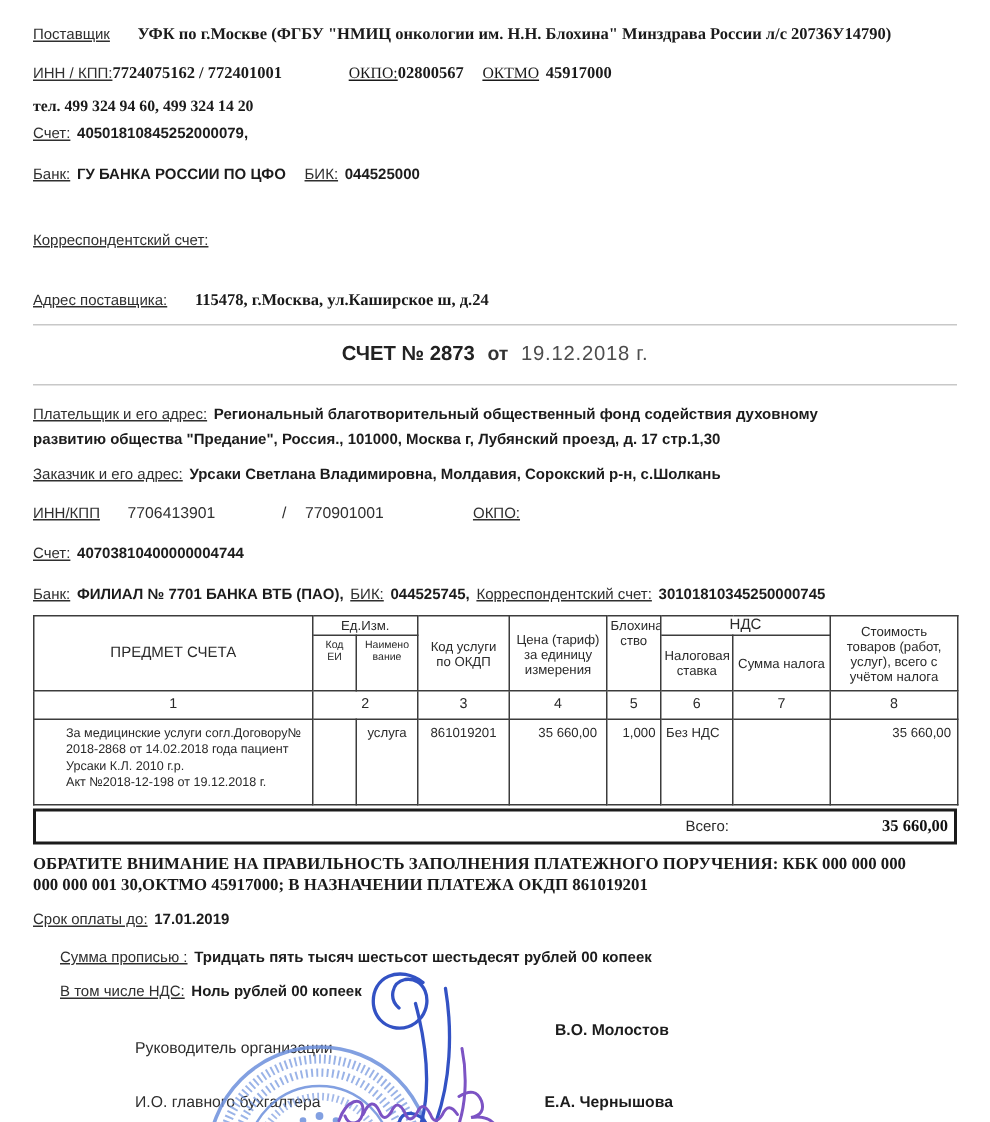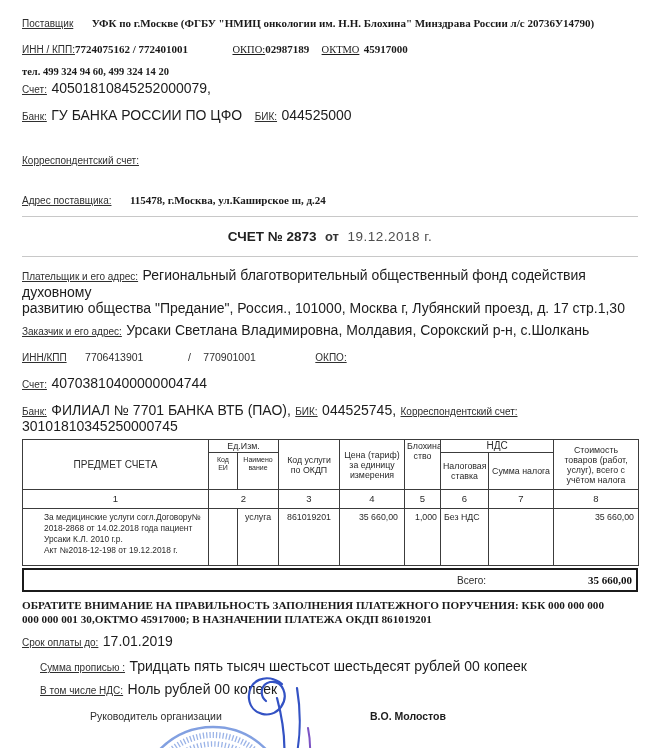--- a/index.html
+++ b/index.html
@@ -4,21 +4,21 @@
 <style>
   html,body { margin:0; padding:0; background:#888; }
   .page {
     position:relative; width:660px; height:748px; margin:0 auto;
     background:#fff; overflow:hidden; color:#2b2b2b;
     font-family:"Liberation Sans","DejaVu Sans",sans-serif;
   }
   .content { padding:15px 22px 0 22px; }
   .u { text-decoration:underline; }
   .lbl { font-size:10px; color:#2f2f2f; }
-  .sans-b { font-weight:normal; font-size:14px; color:#1c1c1c; }
+  .sans-b { font-weight:bold; font-size:10px; color:#1c1c1c; }
   .serif-b { font-family:"Liberation Serif","DejaVu Serif",serif; font-weight:bold; font-size:11px; color:#1a1a1a; }
   .line { margin:0; line-height:14px; }
   .prewrap { white-space:pre-line; }
   .rule { border:0; border-top:1.5px solid var(--rule-gray,#c8c8c8); margin:0; }
   .title-row { text-align:center; margin:10px 0 11px 0; }
   .title-main { font-weight:bold; font-size:13.5px; color:#222; }
   .title-of { font-weight:bold; font-size:13px; color:#333; margin:16px 4px; }
   .title-date { font-size:13.5px; color:#4d4d4d; letter-spacing:.5px; }
   
   table.inv { border-collapse:collapse; table-layout:fixed; width:616px; margin-top:6px; }
@@ -51,21 +51,21 @@
 
 <div class="page">
   <div class="content">
 
     <p class="line" style="margin-bottom:10px;">
       <span class="lbl u">Поставщик</span>
       <span class="serif-b gap14">УФК по г.Москве (ФГБУ "НМИЦ онкологии им. Н.Н. Блохина" Минздрава России л/с 20736У14790)</span>
     </p>
     <p class="line" style="margin-bottom:6px;">
       <span class="lbl u">ИНН / КПП:</span><span class="serif-b">7724075162 / 772401001</span>
-      <span class="serif-b u gap40" style="font-weight:normal;font-size:10.5px;">ОКПО:</span><span class="serif-b">02987189</span>
+      <span class="serif-b u gap40" style="font-weight:normal;font-size:10.5px;">ОКПО:</span><span class="serif-b">02800567</span>
       <span class="serif-b u gap8" style="font-weight:normal;font-size:10.5px;">ОКТМО</span>
       <span class="serif-b">45917000</span>
     </p>
     <p class="line" style="margin-bottom:2px;">
       <span class="serif-b" style="font-size:10.5px;margin-top:24px;">тел. 499 324 94 60, 499 324 14 20</span>
     </p>
     <p class="line" style="margin-bottom:11px;">
       <span class="lbl u">Счет:</span>
       <span class="sans-b">40501810845252000079,</span>
     </p>
@@ -200,21 +200,21 @@
     <p class="line terms-ind">
       <span class="lbl u">Сумма  прописью :</span>
       <span class="sans-b">Тридцать пять тысяч шестьсот шестьдесят рублей 00 копеек</span>
     </p>
     <p class="line terms-ind" style="margin-top:7px;">
       <span class="lbl u">В том числе НДС:</span>
       <span class="sans-b">Ноль рублей 00 копеек</span>
     </p>
 
     <div class="sig-section">
-      <span class="sig-label" style="left:68px; top:8px;">Руководитель организации</span>
+      <span class="sig-label" style="left:68px; top:20px;">Руководитель организации</span>
       <span class="sig-name" style="left:348px; top:8px;">В.О. Молостов</span>
       <span class="sig-label" style="left:68px; top:56px;">И.О. главного бухгалтера</span>
       <span class="sig-name" style="left:341px; top:56px;">Е.А. Чернышова</span>
       <span class="mp" style="left:241px; top:101px;">М.П.</span>
 
       <svg class="seal" style="left:114px; top:20px;" width="154" height="158" viewBox="0 0 154 158">
         <circle cx="77" cy="79" r="74" fill="none" stroke="currentColor" stroke-width="2.4"></circle>
         <circle cx="77" cy="79" r="66" fill="none" stroke="currentColor" stroke-width="6" stroke-dasharray="1.3,2" opacity="0.8"></circle>
         <circle cx="77" cy="79" r="57" fill="none" stroke="currentColor" stroke-width="5.5" stroke-dasharray="1.3,2.2" opacity="0.8"></circle>
         <circle cx="77" cy="79" r="48" fill="none" stroke="currentColor" stroke-width="1.6"></circle>

